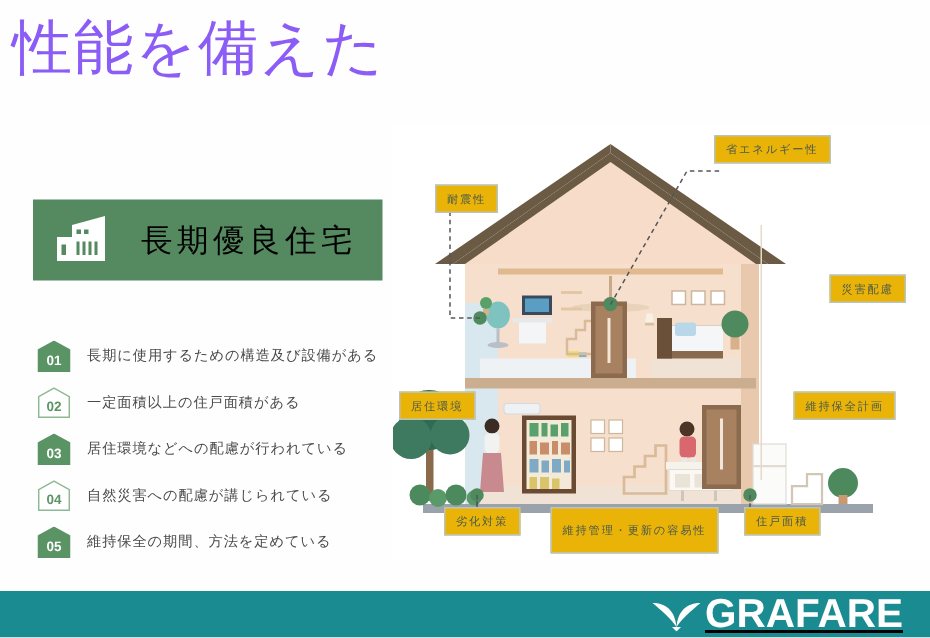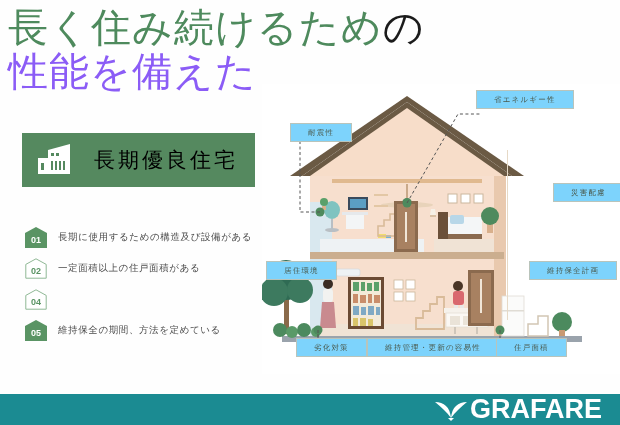--- a/index.html
+++ b/index.html
@@ -48,54 +48,53 @@
     font-family:"Liberation Serif","DejaVu Serif",serif;white-space:nowrap;
   }
 
   
   .illus{position:absolute;left:262px;top:84px;width:358px;height:290px;}
   .illus svg{display:block;}
 
   
   .callout{
     position:absolute;box-sizing:border-box;
-    background:#7dd3fc;border:1px solid #b9c4bb;
+    background:#eab308;border:1px solid #b9c4bb;
     font-size:7.5px;color:#4a5a4d;letter-spacing:1.2px;
     display:flex;align-items:center;justify-content:center;
     font-family:"Liberation Serif","DejaVu Serif",serif;
-    white-space:nowrap;padding:0 17px;
+    white-space:nowrap;padding:0 7px;
   }
   #c-taishin   {left:290px;top:123px;height:19px;}
   #c-shoene    {left:476px;top:90px;height:19px;}
   #c-saigai    {left:553px;top:183px;height:19px;}
   #c-ijihozen  {left:529px;top:261px;height:19px;}
   #c-kyojyu    {left:266px;top:261px;height:19px;}
   #c-rekka     {left:296px;top:338px;height:19px;}
-  #c-ijikanri  {left:367px;top:338px;height:19px;}
+  #c-ijikanri  {left:367px;top:338px;height:31px;}
   #c-juko      {left:496px;top:338px;height:19px;}
 
   
   .footer{
     position:absolute;left:0;bottom:0;width:620px;height:31px;
-    background:#1b8b92;display:flex;justify-content:flex-end;
+    background:#1b8b92;display:flex;justify-content:flex-end;text-decoration:underline;
   }
   .brand{display:flex;align-items:center;margin-right:18px;}
   .brand-mark{width:34px;height:22px;margin-right:2px;}
   .brand-text{
     color:#ffffff;font-size:27px;letter-spacing:0px;font-weight:bold;
     font-family:"Liberation Sans","DejaVu Sans",sans-serif;line-height:1;
   }
 </style>
 </head>
 <body>
 
 <div id="root">
 
   <div class="headline">
-    <p class="hl-line hl1"><span>長く住み続けるため</span><span class="tail">の</span></p>
     <p class="hl-line hl2">性能を備えた</p>
   </div>
 
   <div class="banner">
     <span class="banner-icon">
       <svg viewBox="0 0 50 40" width="50" height="40">
         <polygon points="14,10 36,4 36,34 14,34" fill="#ffffff"></polygon>
         <polygon points="4,18 14,18 14,34 4,34" fill="#ffffff"></polygon>
         <rect x="17" y="13" width="3" height="3" fill="#55895f"></rect>
         <rect x="22" y="13" width="3" height="3" fill="#55895f"></rect>
@@ -124,28 +123,38 @@
     <div class="check-row">
       <span class="badge outline">
         <svg viewBox="0 0 22 21">
             <polygon points="11,0.8 21.2,6.4 21.2,20.2 0.8,20.2 0.8,6.4" fill="#ffffff" stroke="#8fb895" stroke-width="1"></polygon>
           </svg>
         <span>02</span>
       </span>
       <span class="check-text">一定面積以上の住戸面積がある</span>
     </div>
 
+    <div class="check-row">
+      <span class="badge filled">
+        <svg viewBox="0 0 22 21">
+            <polygon points="11,0 22,6 22,21 0,21 0,6" fill="#5a9464"></polygon>
+          </svg>
+        <span>03</span>
+      </span>
+      <span class="check-text">居住環境などへの配慮が行われている</span>
+    </div>
 
     <div class="check-row">
       <span class="badge outline">
         <svg viewBox="0 0 22 21">
             <polygon points="11,0.8 21.2,6.4 21.2,20.2 0.8,20.2 0.8,6.4" fill="#ffffff" stroke="#8fb895" stroke-width="1"></polygon>
           </svg>
         <span>04</span>
       </span>
+      <span class="check-text">自然災害への配慮が講じられている</span>
     </div>
 
     <div class="check-row">
       <span class="badge filled">
         <svg viewBox="0 0 22 21">
             <polygon points="11,0 22,6 22,21 0,21 0,6" fill="#5a9464"></polygon>
           </svg>
         <span>05</span>
       </span>
       <span class="check-text">維持保全の期間、方法を定めている</span>

